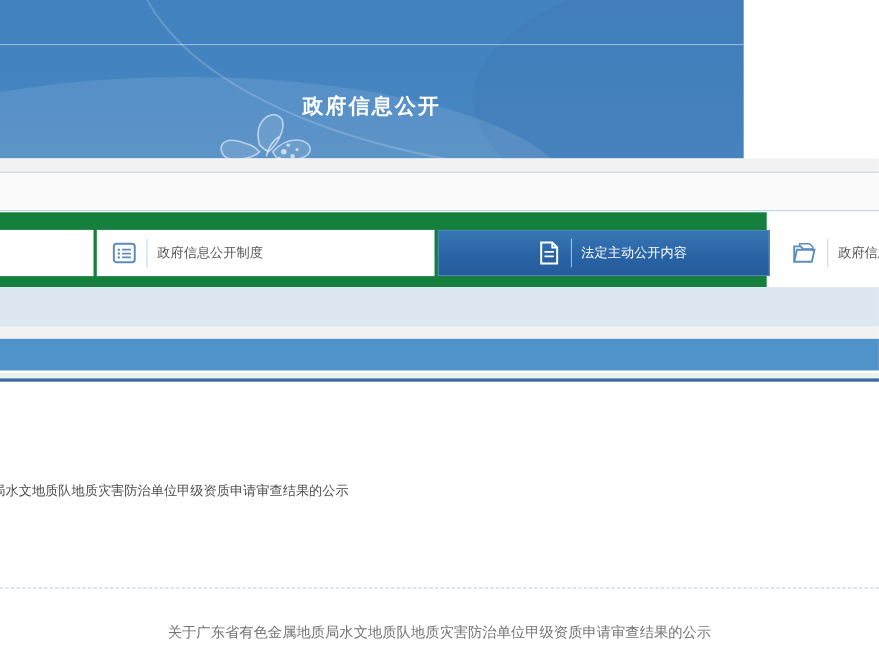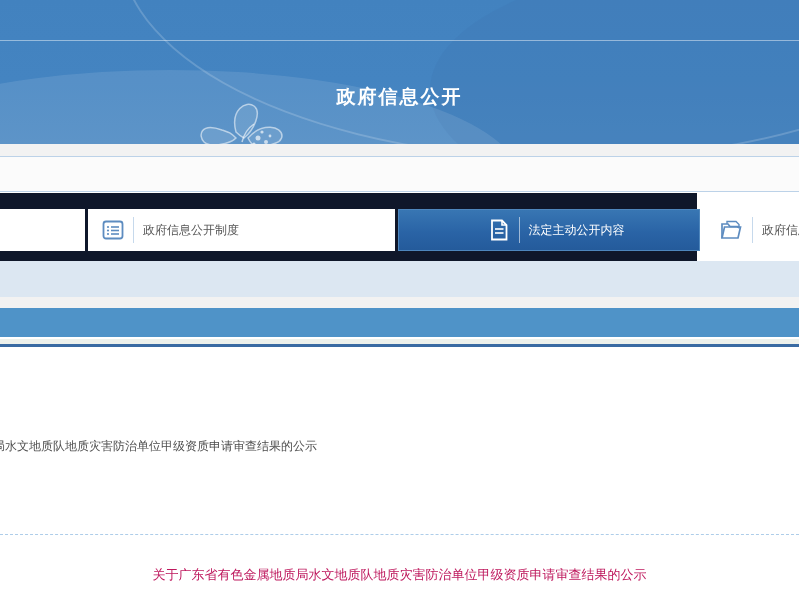--- a/index.html
+++ b/index.html
@@ -1,40 +1,40 @@
 <!DOCTYPE html>
 <html><head>
 <meta charset="utf-8">
 <style>
   * { margin:0; padding:0; box-sizing:border-box; }
   html,body { width:799px; height:600px; overflow:hidden; background:#fff;
               font-family:"Liberation Sans","DejaVu Sans",sans-serif; }
   .stage { position:relative; width:799px; height:600px; overflow:hidden; }
 
   
-  .banner { position:absolute; left:0; top:0; width:799px; height:144px;
+  .banner { position:absolute; left:0; top:0; width:676px; height:144px;
             background:linear-gradient(180deg,#4282bf 0%,#4484c1 55%,#4b88c2 100%);
             overflow:hidden; }
   .banner-topline { position:absolute; left:0; top:40px; width:100%; height:1px;
                     background:rgba(255,255,255,.45); }
   .wave1 { position:absolute; left:-180px; top:70px; width:700px; height:220px;
            border-radius:50%; background:rgba(255,255,255,.10); }
   .wave2 { position:absolute; left:120px; top:-260px; width:900px; height:420px;
            border-radius:50%; border:2px solid rgba(255,255,255,.18); background:transparent; }
   .wave3 { position:absolute; left:430px; top:-40px; width:620px; height:260px;
            border-radius:50%; background:rgba(63,121,180,.35); }
   .banner-title { position:absolute; left:0; top:84px; width:100%; text-align:center;
                   color:#fff; font-size:19px; font-weight:bold; letter-spacing:2px; }
   .flower { position:absolute; left:170px; top:92px; }
 
   
   .strip-gray-1 { position:absolute; left:0; top:144px; width:799px; height:12px; background:#f2f2f2; }
   .strip-white  { position:absolute; left:0; top:156px; width:799px; height:36px; background:#fbfbfb;
                   border-top:1px solid #bcd2e8; border-bottom:1px solid #bcd2e8; }
-  .tabs-band    { position:absolute; left:0; top:193px; width:697px; height:68px; background:#0f172a; }
+  .tabs-band    { position:absolute; left:0; top:193px; width:697px; height:68px; background:#15803d; }
 
   
   .tab { position:absolute; top:16px; height:42px; background:#fff; display:flex;
          align-items:center; cursor:pointer; }
   .tab .icon { margin-left:13px; display:flex; align-items:center; }
   .tab .sep  { width:1px; height:26px; background:#c6d9ec; margin-left:8px; }
   .tab .lbl  { margin-left:9px; font-size:12px; color:#555; white-space:nowrap; }
   .tab.cut   { left:0; width:85px; }
   .tab.t2    { left:88px;  width:307px; }
   .tab.active{ left:398px; width:302px;
@@ -51,21 +51,21 @@
   .line-white     { position:absolute; left:0; top:337px; width:799px; height:2px; background:#ffffff; }
   .line-pale      { position:absolute; left:0; top:339px; width:799px; height:5px; background:#edf1ec; }
   .line-dark      { position:absolute; left:0; top:344px; width:799px; height:3px; background:#3a6ba3; }
 
   
   .clipped-item { position:absolute; left:-7px; top:438px; font-size:12px; color:#4d4d4d;
                   white-space:nowrap; cursor:pointer; }
   .dashed-sep   { position:absolute; left:0; top:534px; width:799px; height:0;
                   border-top:1px dashed #aecde9; }
   .notice-link  { position:absolute; left:0; top:566px; width:100%; text-align:center;
-                  font-size:13px; color:#be185d; cursor:pointer; }
+                  font-size:13px; color:#737373; cursor:pointer; }
 </style>
 </head>
 <body>
 
 <div class="stage">
 
   <div class="banner">
     <div class="wave3"></div>
     <div class="wave1"></div>
     <div class="wave2"></div>

